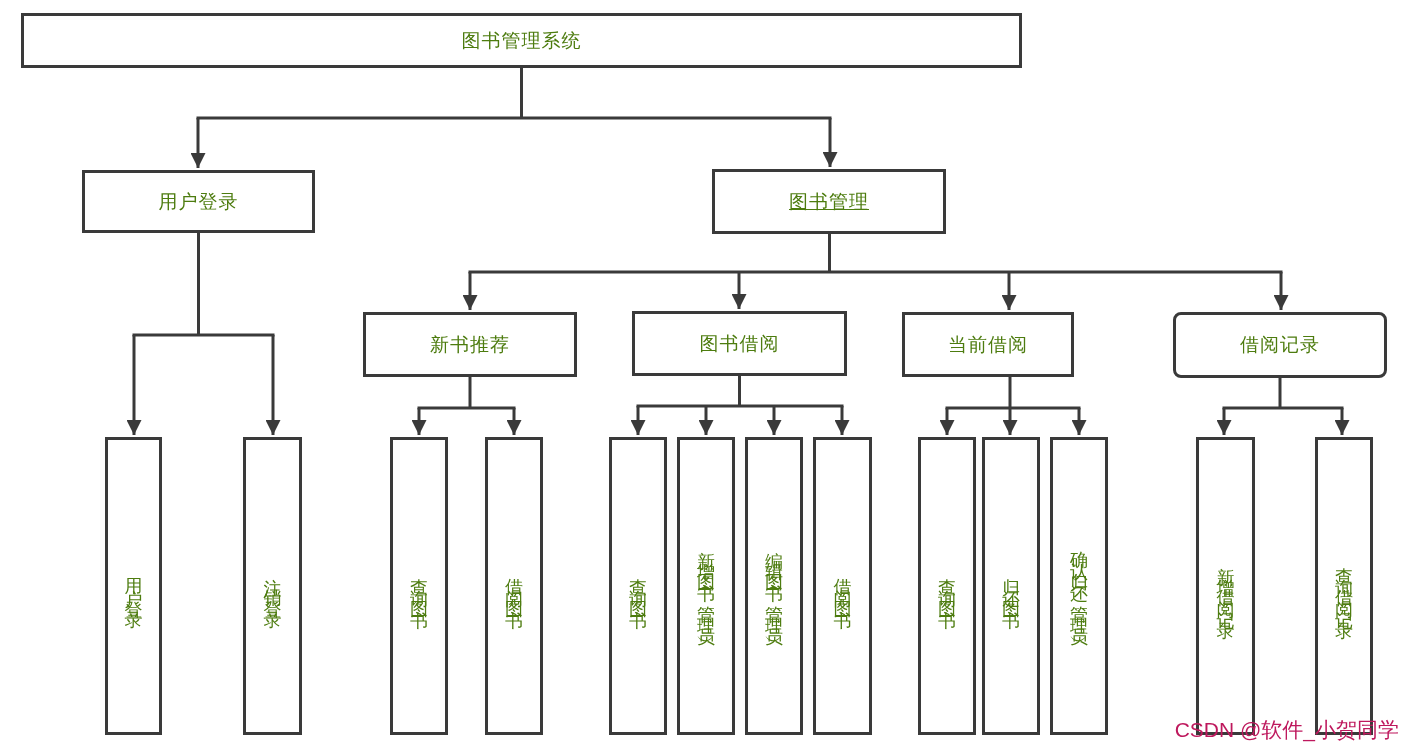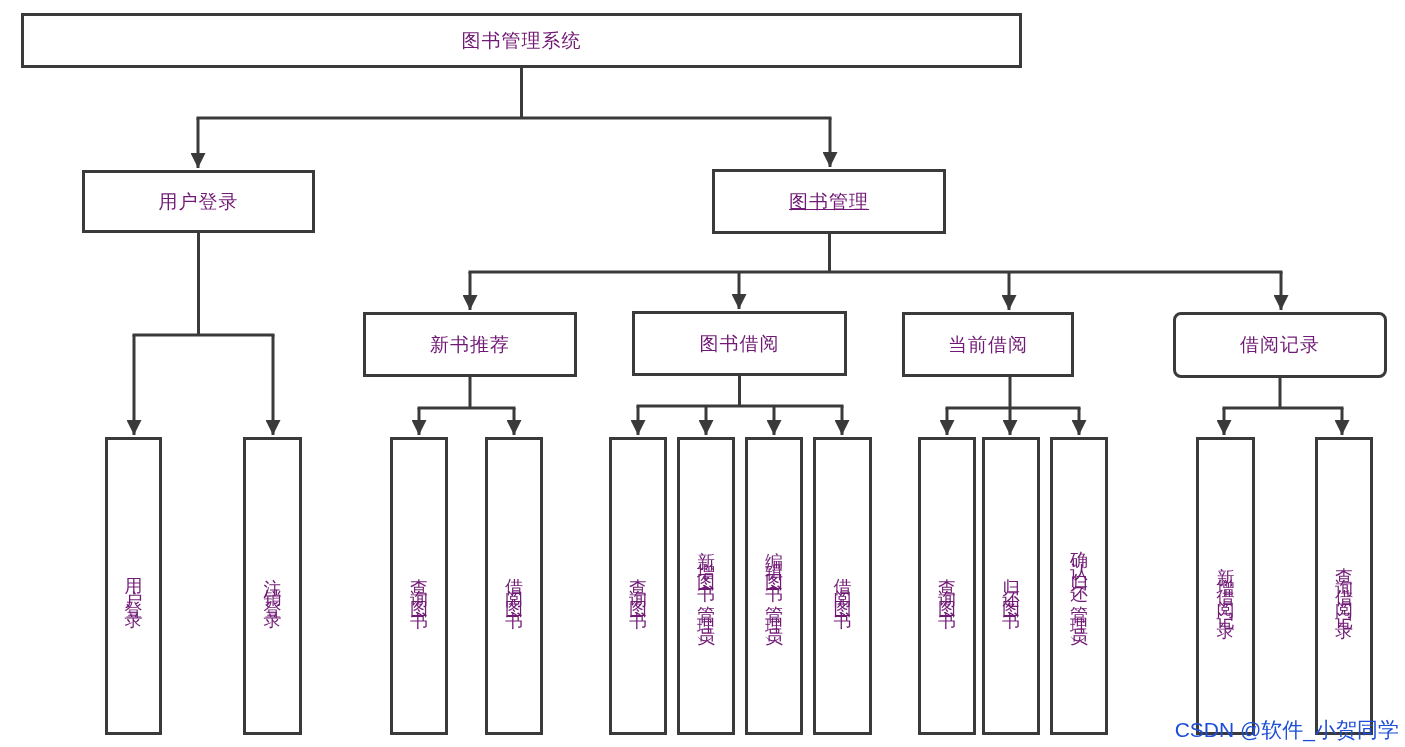--- a/index.html
+++ b/index.html
@@ -10,21 +10,21 @@
     font-family:"Liberation Sans", sans-serif;
     overflow:hidden;
   }
   .lines { position:absolute; left:0; top:0; z-index:1; }
   .node {
     position:absolute;
     box-sizing:border-box;
     border:3px solid #3a3a3a;
     background:#ffffff;
     display:flex; align-items:center; justify-content:center;
-    color:#701a75;
+    color:#4d7c0f;
     z-index:2;
   }
   .node.h span { font-size:19px; letter-spacing:1px; white-space:nowrap; }
   .node.v span {
     writing-mode:vertical-rl;
     text-orientation:mixed;
     font-size:18px;
     letter-spacing:11px;
     line-height:1;
     white-space:nowrap;
@@ -48,21 +48,21 @@
   #l7  { left:745px;  width:58px; }
   #l8  { left:813px;  width:59px; }
   #l9  { left:918px;  width:58px; }
   #l10 { left:982px;  width:58px; }
   #l11 { left:1050px; width:58px; }
   #l12 { left:1196px; width:59px; }
   #l13 { left:1315px; width:58px; }
   .watermark {
     position:absolute;
     right:6px; bottom:3px;
-    color:#1d4ed8;
+    color:#be185d;
     font-size:21px;
     z-index:5;
     white-space:nowrap;
   }
 </style>
 </head>
 <body>
 
 <div class="canvas">
 

